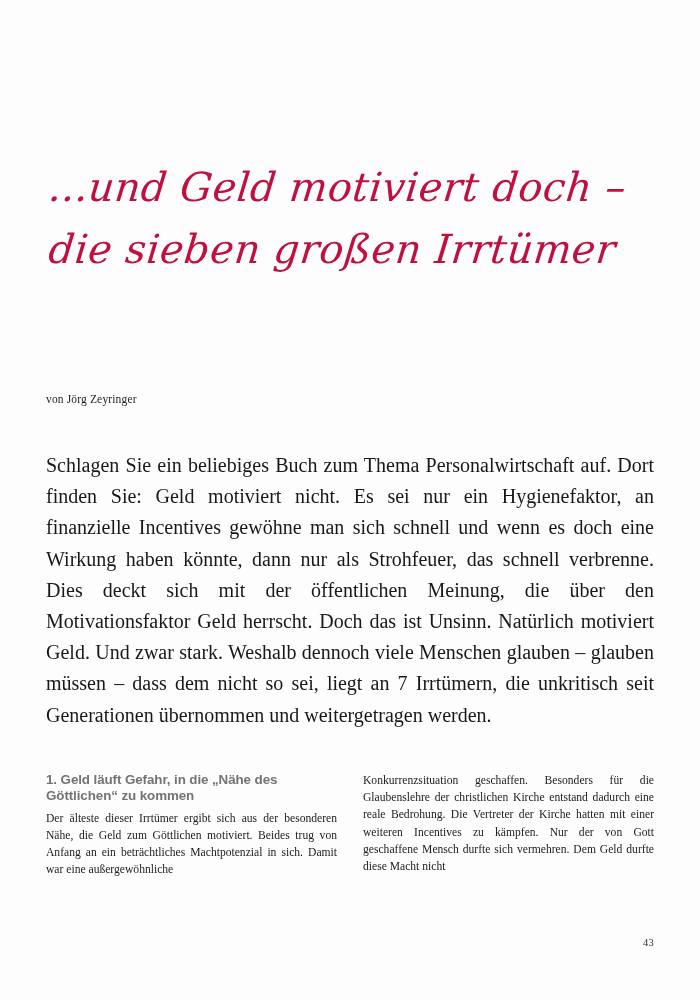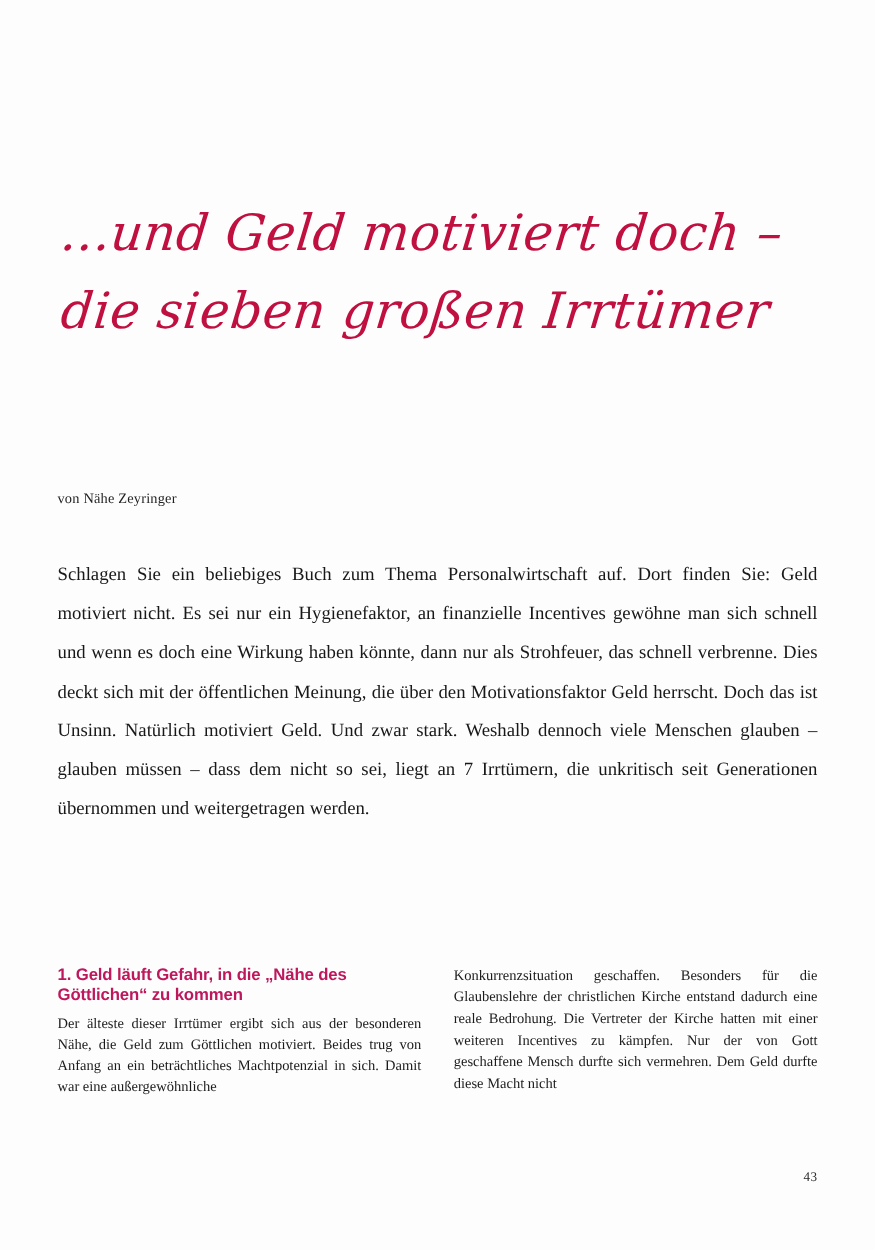--- a/index.html
+++ b/index.html
@@ -60,21 +60,21 @@
     letter-spacing: 0.15px;
   }
 
   
   .lead {
     position: absolute;
     left: 46px;
     top: 430px;
     width: 608px;
     font-family: "Liberation Serif", "DejaVu Serif", serif;
-    font-size: 15px;
+    font-size: 20px;
     line-height: 31.2px;
     text-align: justify;
     text-justify: inter-word;
     color: #181818;
     hyphens: none;
   }
 
   
   .columns {
     position: absolute;
@@ -86,21 +86,21 @@
   }
   .col {
     width: 291px;
   }
 
   .section-head {
     font-family: "Liberation Sans", "DejaVu Sans", sans-serif;
     font-weight: 700;
     font-size: 13.4px;
     line-height: 16.4px;
-    color: #be185d;
+    color: #737373;
     margin: 0 0 5px 0;
     letter-spacing: -0.1px;
   }
 
   .body-text {
     font-family: "Liberation Serif", "DejaVu Serif", serif;
     font-size: 11.6px;
     line-height: 17.2px;
     text-align: justify;
     text-justify: inter-word;
@@ -126,21 +126,21 @@
 </head>
 <body>
 
 <div class="page">
 
   <div class="title-block">
     <div class="title-line line1">...und Geld motiviert doch –</div>
     <div class="title-line line2">die sieben großen Irrtümer</div>
   </div>
 
-  <div class="byline">von Nähe Zeyringer</div>
+  <div class="byline">von Jörg Zeyringer</div>
 
   <p class="lead">Schlagen Sie ein beliebiges Buch zum Thema Personalwirtschaft auf. Dort finden Sie: Geld motiviert nicht. Es sei nur ein Hygienefaktor, an finanzielle Incentives gewöhne man sich schnell und wenn es doch eine Wirkung haben könnte, dann nur als Strohfeuer, das schnell verbrenne. Dies deckt sich mit der öffentlichen Meinung, die über den Motivationsfaktor Geld herrscht. Doch das ist Unsinn. Natürlich motiviert Geld. Und zwar stark. Weshalb dennoch viele Menschen glauben – glauben müssen – dass dem nicht so sei, liegt an 7 Irrtümern, die unkritisch seit Generationen übernommen und weitergetragen werden.</p>
 
   <div class="columns">
     <div class="col col-left">
       <h2 class="section-head">1. Geld läuft Gefahr, in die „Nähe des Göttlichen“ zu kommen</h2>
       <p class="body-text">Der älteste dieser Irrtümer ergibt sich aus der besonderen Nähe, die Geld zum Göttlichen motiviert. Beides trug von Anfang an ein beträchtliches Machtpotenzial in sich. Damit war eine außergewöhnliche</p>
     </div>
     <div class="col col-right">
       <p class="body-text">Konkurrenzsituation geschaffen. Besonders für die Glaubenslehre der christlichen Kirche entstand dadurch eine reale Bedrohung. Die Vertreter der Kirche hatten mit einer weiteren Incentives zu kämpfen. Nur der von Gott geschaffene Mensch durfte sich vermehren. Dem Geld durfte diese Macht nicht</p>

